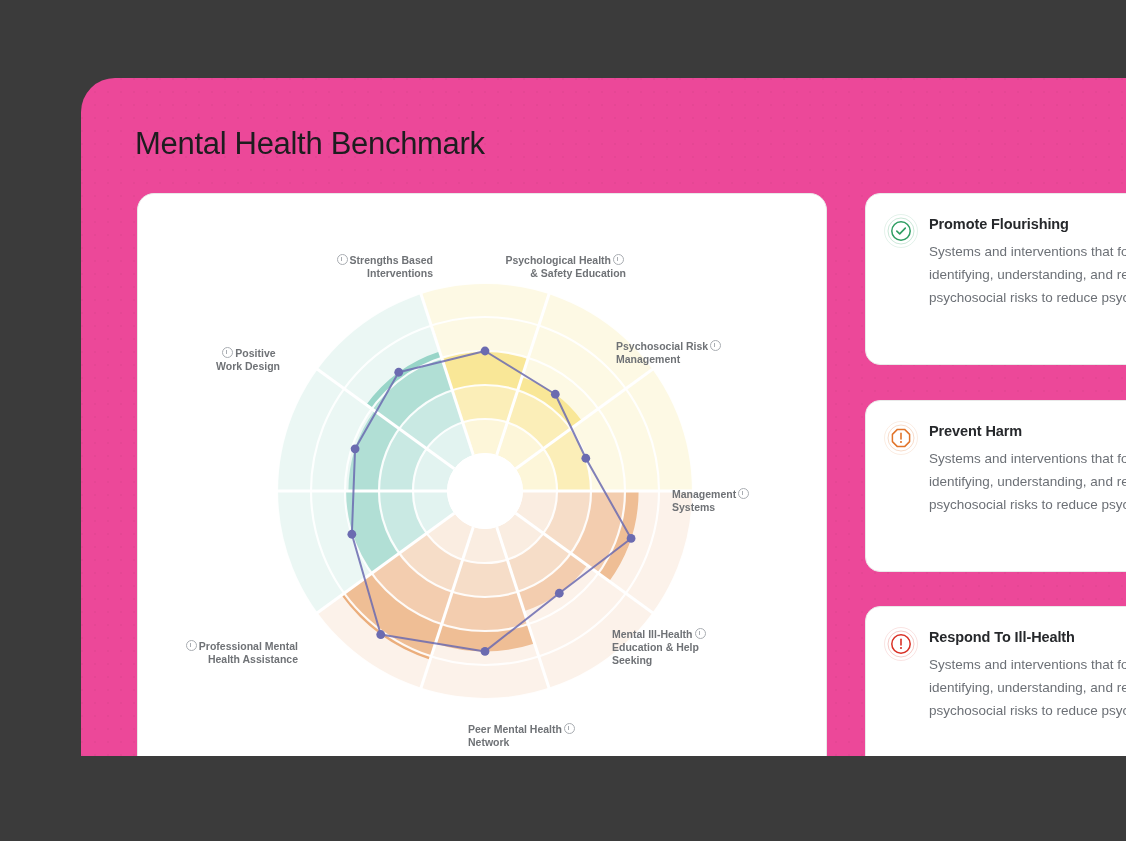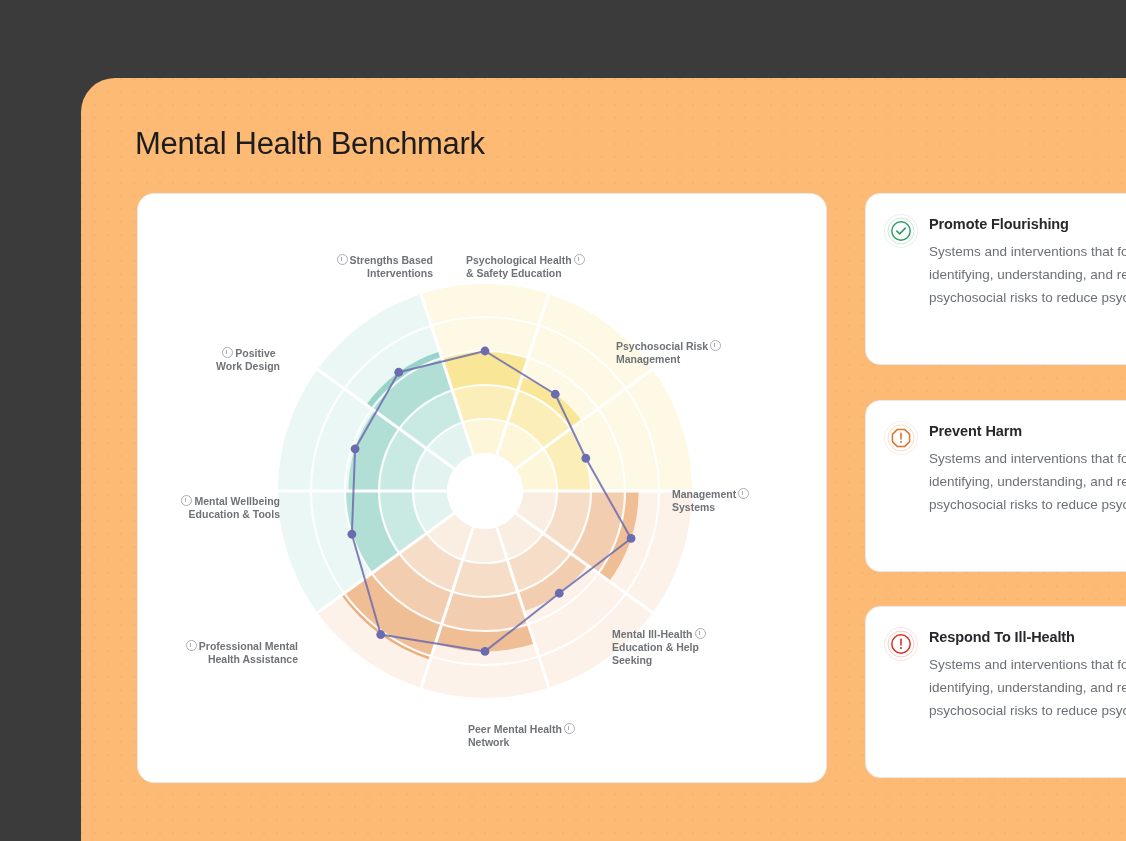--- a/index.html
+++ b/index.html
@@ -22,22 +22,22 @@
     inset: 0;
     background: #3b3b3b;
   }
 
   
   #panel {
     position: absolute;
     left: 81px;
     top: 78px;
     width: 1045px;
-    height: 763px;
-    background: #fdba74;
+    height: 678px;
+    background: #ec4899;
     border-top-left-radius: 34px;
     overflow: hidden;
   }
 
   
   #panel::before {
     content: "";
     position: absolute;
     inset: 0;
     pointer-events: none;
@@ -232,24 +232,23 @@
             <circle cx="493.08228090293557" cy="344.4650103359919" r="4.4" fill="#6b6bb0"></circle>
             <circle cx="421.2960558897686" cy="399.2597480889934" r="4.4" fill="#6b6bb0"></circle>
             <circle cx="347" cy="457.4" r="4.4" fill="#6b6bb0"></circle>
             <circle cx="242.72689624331528" cy="440.5196148021157" r="4.4" fill="#6b6bb0"></circle>
             <circle cx="213.85208771867852" cy="340.26237921249265" r="4.4" fill="#6b6bb0"></circle>
             <circle cx="217.08567987408202" cy="254.7882785683822" r="4.4" fill="#6b6bb0"></circle>
             <circle cx="260.7131249634649" cy="178.23630522575772" r="4.4" fill="#6b6bb0"></circle>
           </g>
         </svg>
     <div class="radar-label align-right" style="left: 140px; top: 60px; width: 155px;"><div><span class="info-glyph"></span>Strengths Based</div><div>Interventions</div></div>
-        <div class="radar-label align-left" style="left: 328px; top: 60px; width: 160px;"><div>Psychological Health<span class="info-glyph"></span></div><div>&amp; Safety Education</div></div>
+        <div class="radar-label align-left" style="left: 328px; top: 60px; width: 160px; text-align: right;"><div>Psychological Health<span class="info-glyph"></span></div><div>&amp; Safety Education</div></div>
         <div class="radar-label align-right" style="left: 40px; top: 153px; width: 140px; text-align: center;"><div><span class="info-glyph"></span>Positive</div><div>Work Design</div></div>
         <div class="radar-label align-left" style="left: 478px; top: 146px; width: 150px;"><div>Psychosocial Risk<span class="info-glyph"></span></div><div>Management</div></div>
-        <div class="radar-label align-right" style="left: -8px; top: 301px; width: 150px;"><div><span class="info-glyph"></span>Mental Wellbeing</div><div>Education &amp; Tools</div></div>
         <div class="radar-label align-left" style="left: 534px; top: 294px; width: 140px;"><div>Management<span class="info-glyph"></span></div><div>Systems</div></div>
         <div class="radar-label align-right" style="left: 10px; top: 446px; width: 150px;"><div><span class="info-glyph"></span>Professional Mental</div><div>Health Assistance</div></div>
         <div class="radar-label align-left" style="left: 474px; top: 434px; width: 150px;"><div>Mental Ill-Health<span class="info-glyph"></span></div><div>Education &amp; Help</div><div>Seeking</div></div>
         <div class="radar-label align-left" style="left: 330px; top: 529px; width: 150px;"><div>Peer Mental Health<span class="info-glyph"></span></div><div>Network</div></div>
       </div>
   </div>
 
   <div class="info-card" style="top:115px">
     <span class="ring">
       <svg width="34" height="34" viewBox="0 0 34 34">

